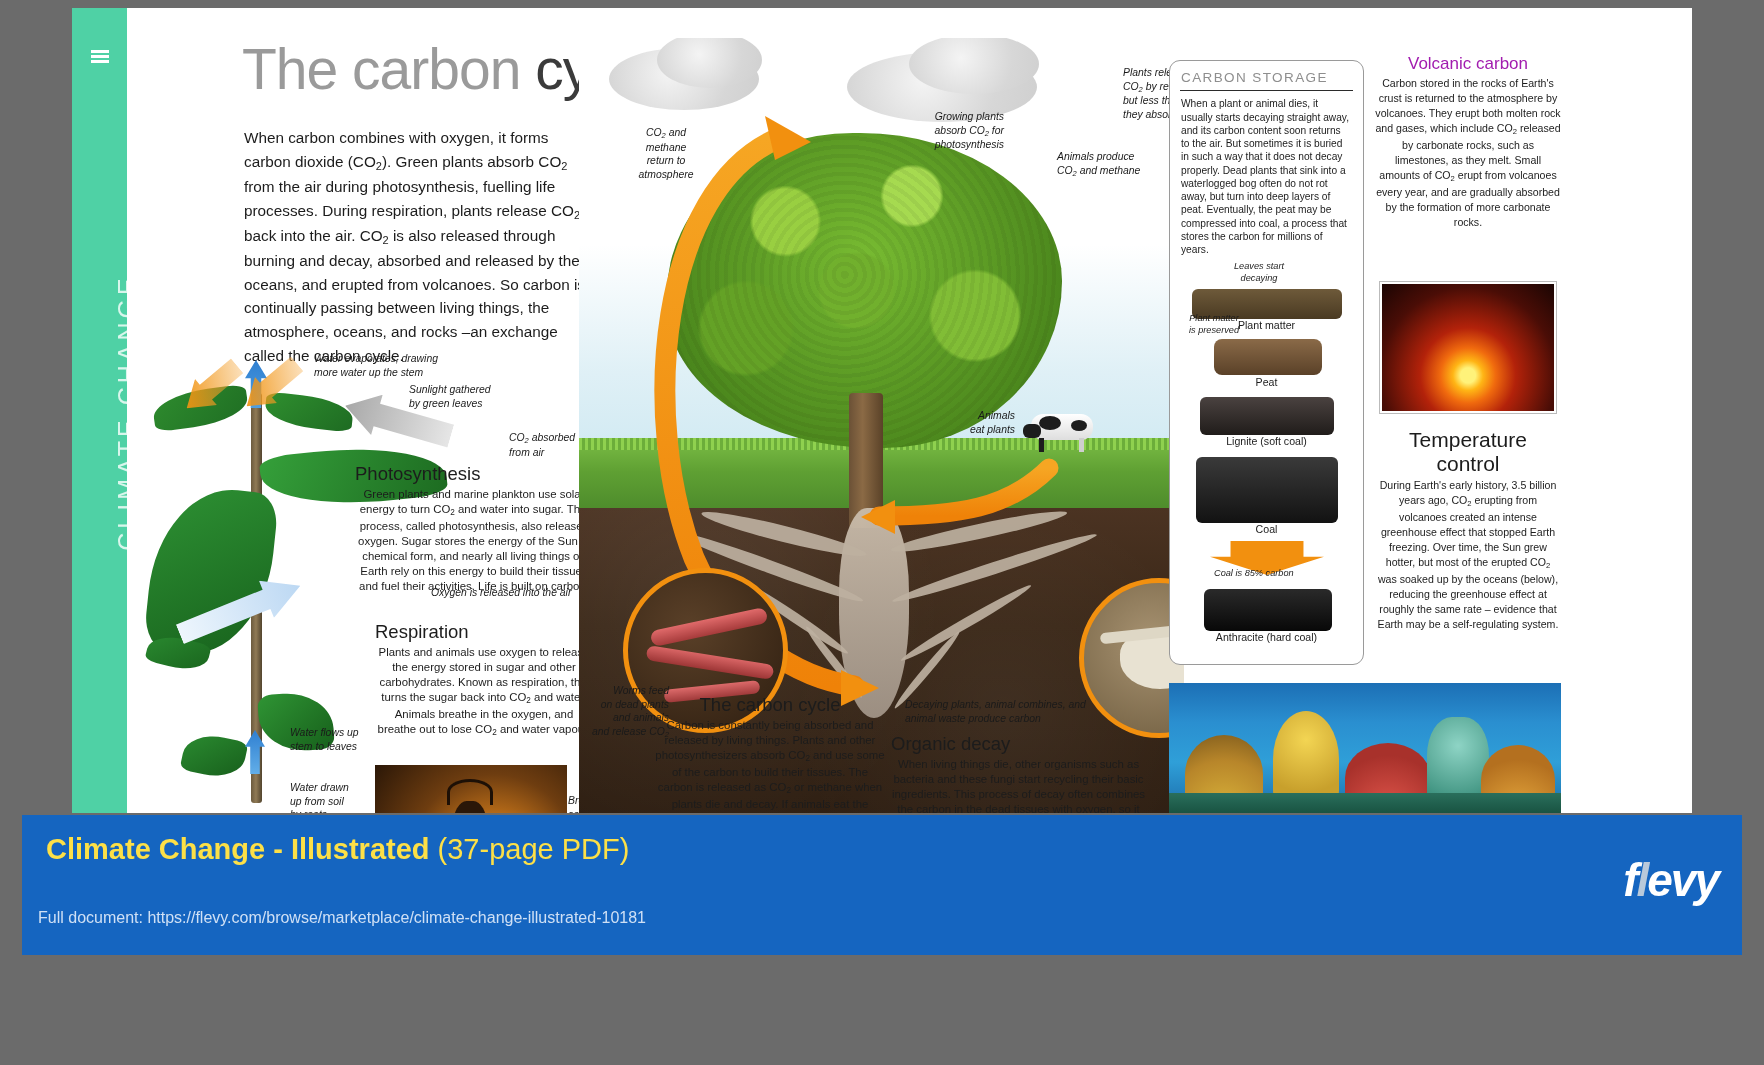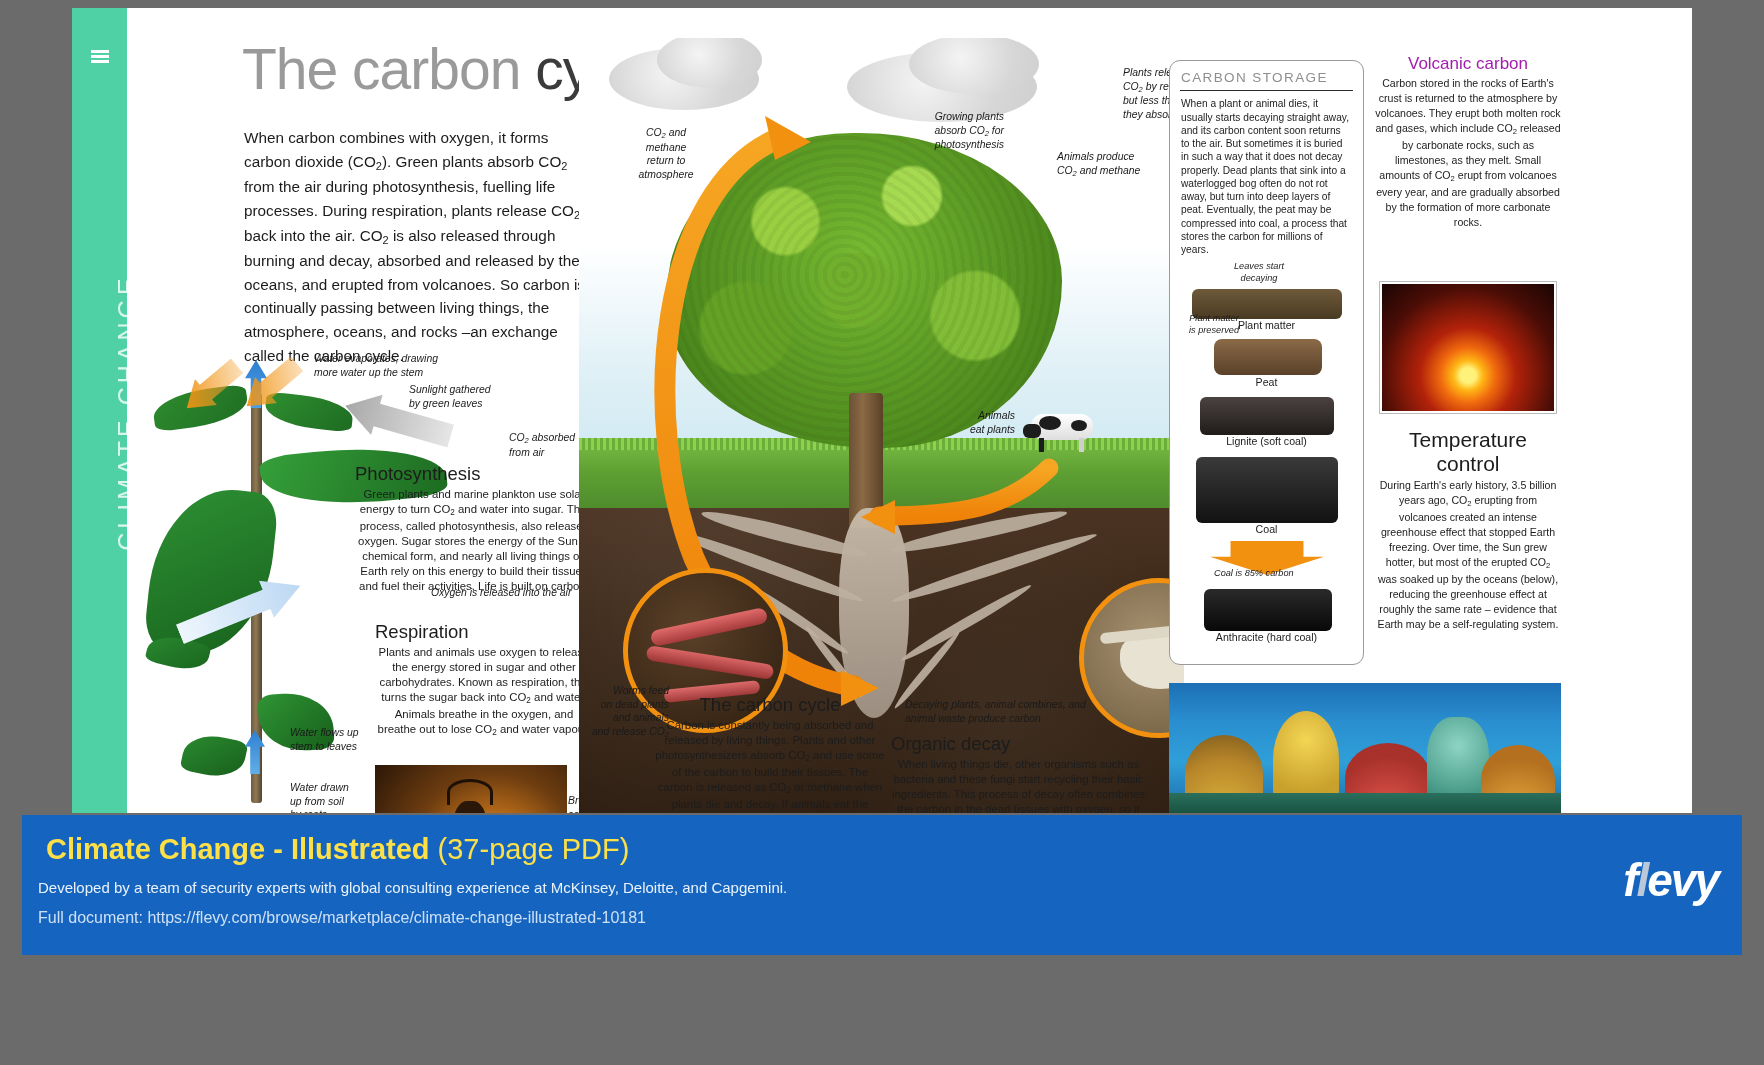--- a/index.html
+++ b/index.html
@@ -339,16 +339,15 @@
       <div style="position:absolute;left:258px;top:34px;width:62px;height:96px;border-radius:40% 40% 10% 10%;background:radial-gradient(circle at 50% 30%,#8ed4c5,#3e927f 75%);"></div>
       <div style="position:absolute;left:312px;top:62px;width:74px;height:70px;border-radius:50% 50% 0 0;background:radial-gradient(circle at 50% 100%,#e7a93e,#b4701f 70%);"></div>
       <div style="position:absolute;left:0;top:110px;width:392px;height:22px;background:linear-gradient(#2a6f5c,#17503f);"></div>
     </div>
 
   </div>
 </div>
 
 <div id="banner">
   <div class="t1"><span style="font-weight:bold;">Climate Change - Illustrated </span><span>(37-page PDF)</span></div>
-  <div class="t2">Developed by a team of security experts with global consulting experience at McKinsey, Deloitte, and Capgemini.</div>
   <div class="t3">Full document: https://flevy.com/browse/marketplace/climate-change-illustrated-10181</div>
   <div id="flevy">f<em>l</em>evy</div>
 </div>
 
 </body></html>

